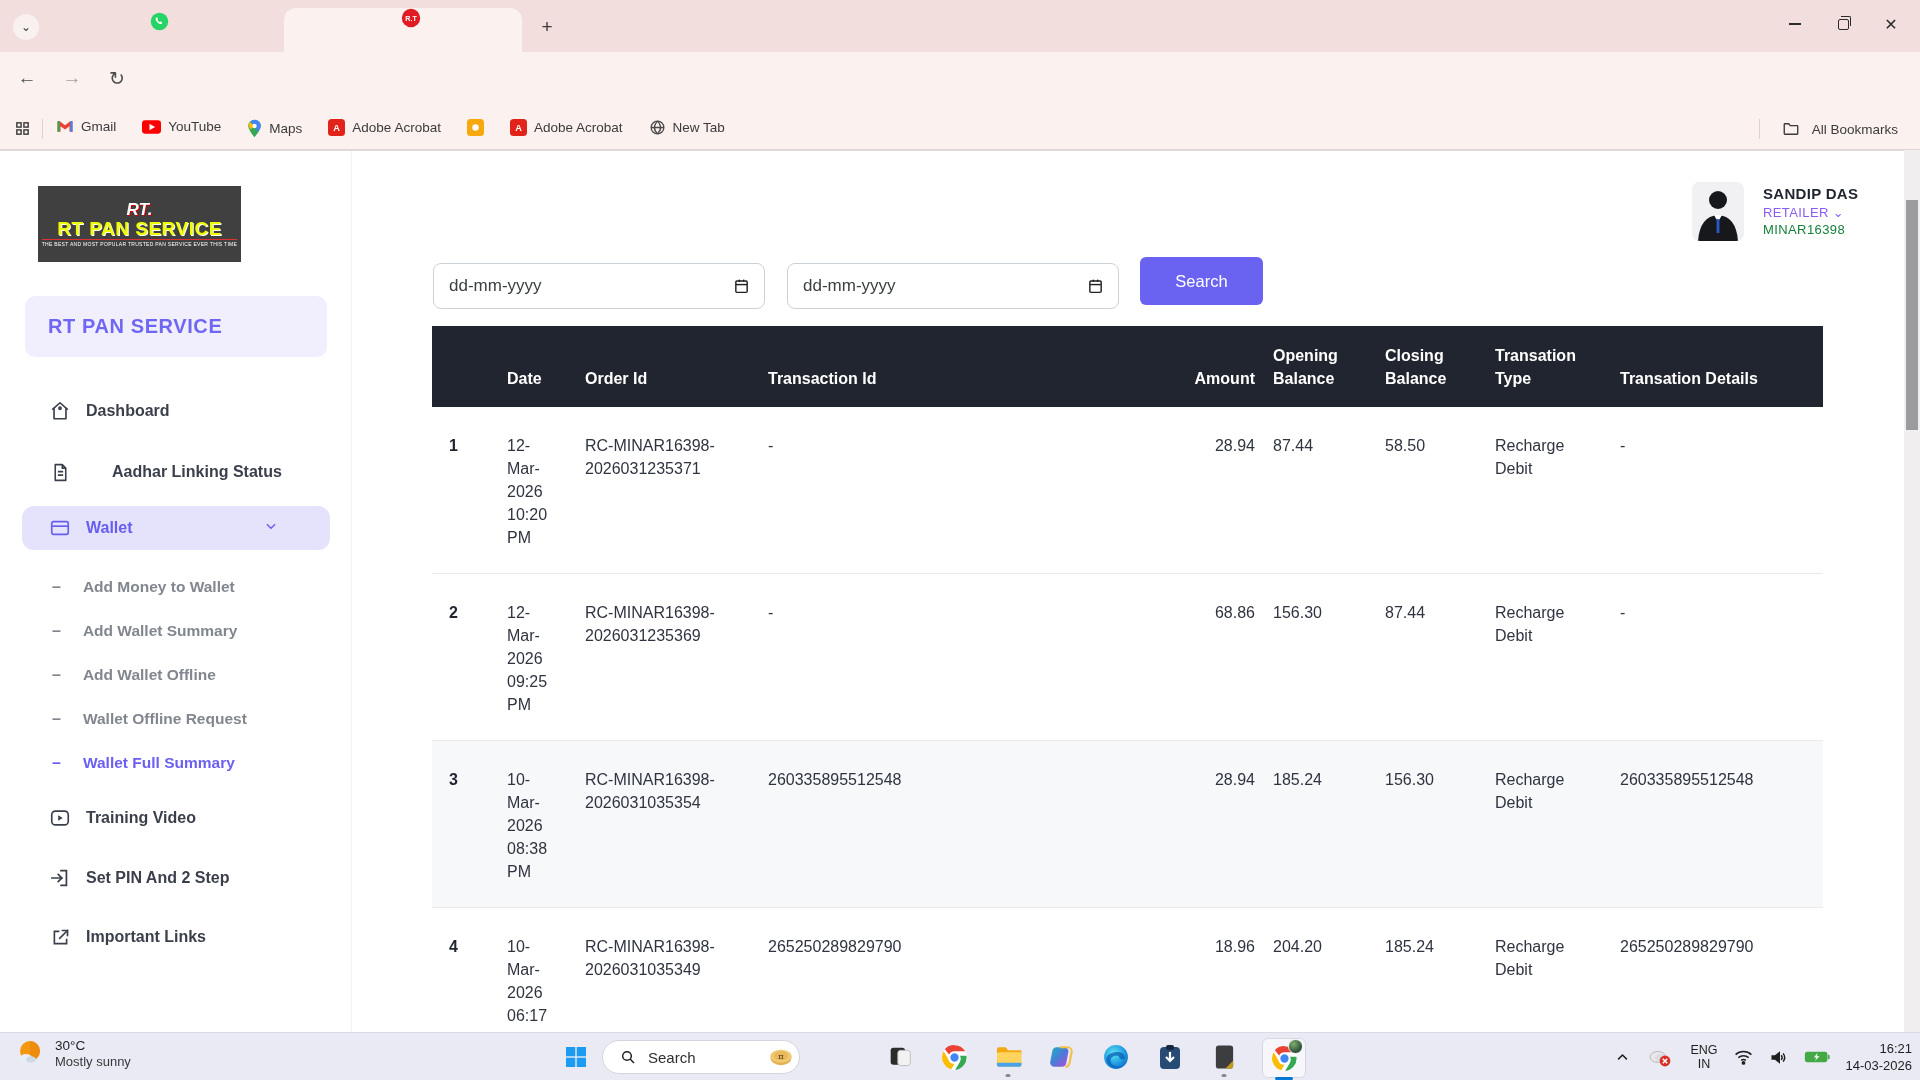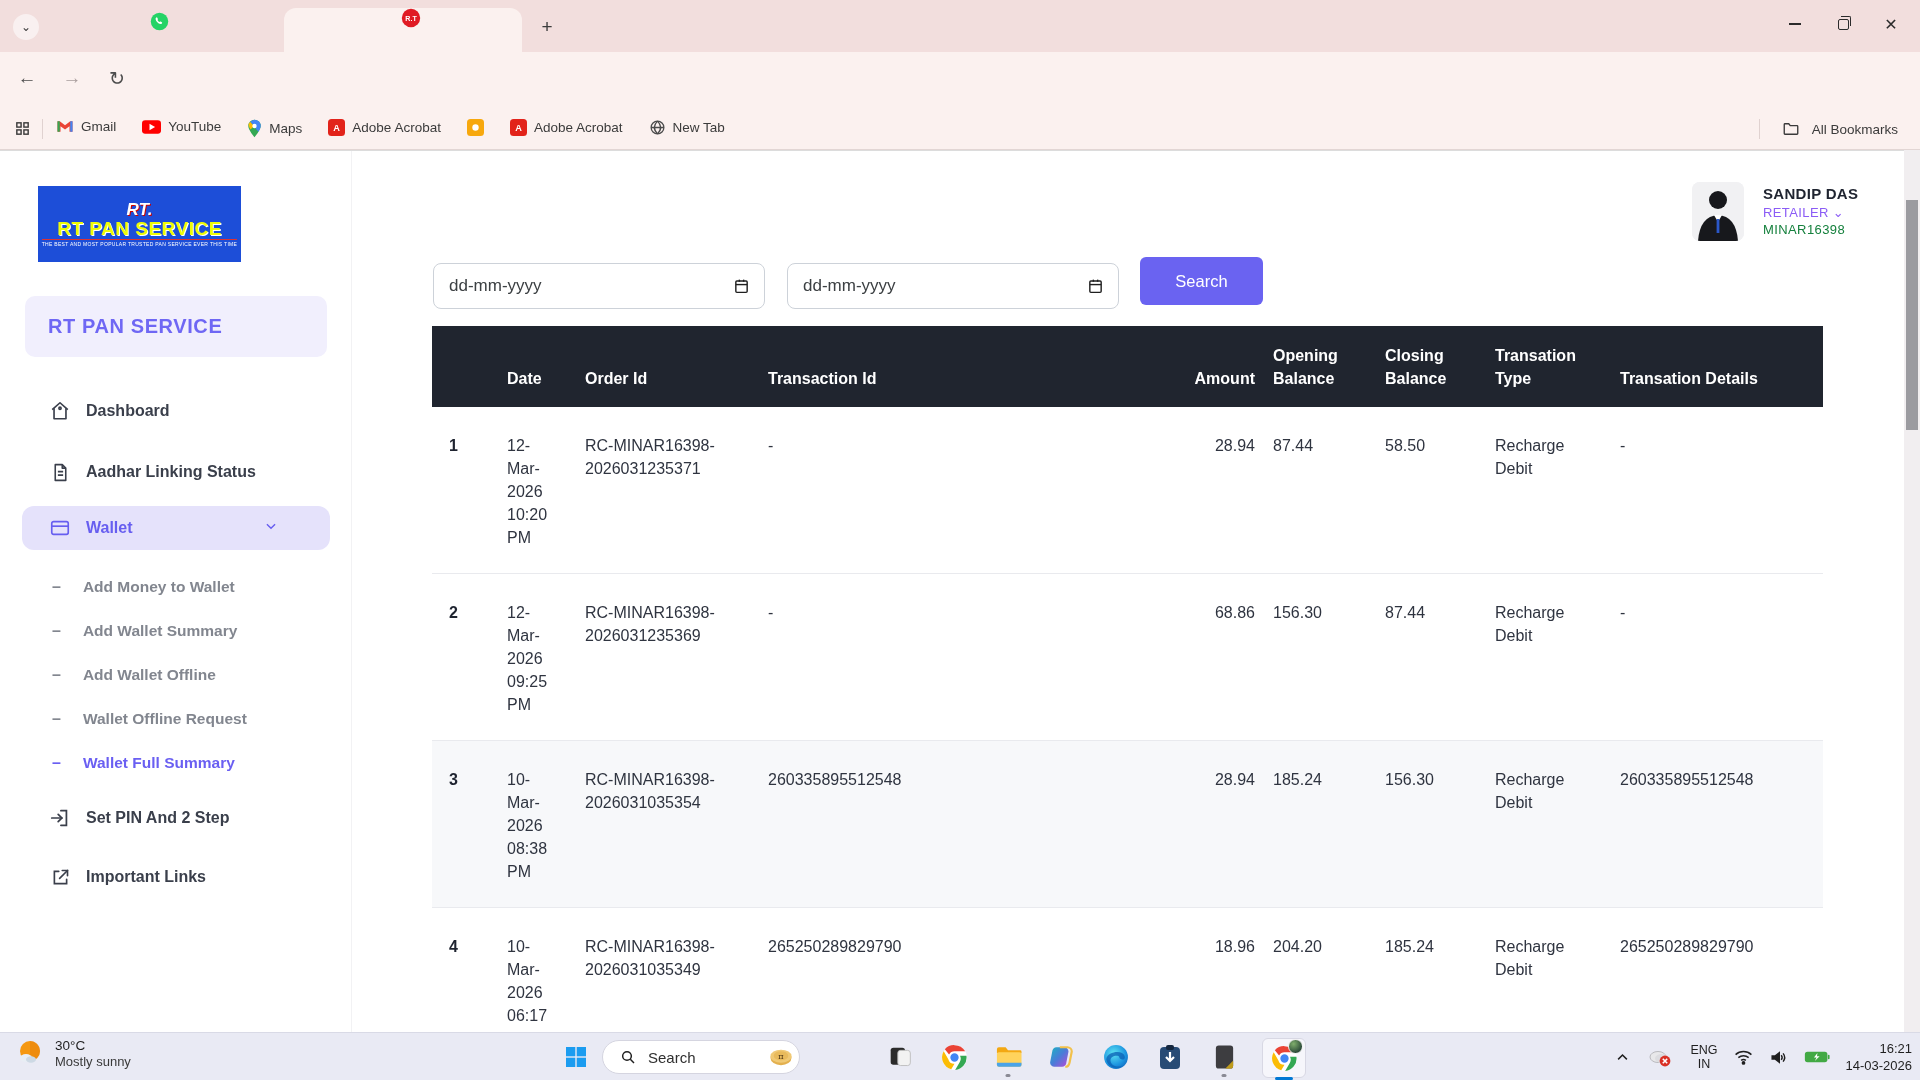--- a/index.html
+++ b/index.html
@@ -37,21 +37,21 @@
   #bm-list { display:flex; align-items:flex-start; margin-left:56px; }
   #all-bookmarks { position:absolute; right:22px; top:0; height:42px; display:flex; align-items:center; gap:12px; }
   #all-bm-sep { position:absolute; right:160px; top:11px; width:1px; height:20px; background:#e0d2d0; }
 
   
   #page { position:absolute; left:0; top:150px; width:1904px; height:882px; background:#fff; border-top:1px solid #dcdcdc; }
   #scrollbar { position:absolute; right:0; top:150px; width:16px; height:882px; background:#f1eef0; }
   #scroll-thumb { position:absolute; left:2px; top:50px; width:12px; height:230px; background:#9b9ba0; }
 
   #sidebar { position:absolute; left:0; top:0; width:352px; height:882px; background:#fff; border-right:1px solid #f2f2f4; }
-  #logo { position:absolute; left:38px; top:35px; width:203px; height:76px; background:#1d4ed8; display:flex; flex-direction:column; align-items:center; justify-content:center; overflow:hidden; }
+  #logo { position:absolute; left:38px; top:35px; width:203px; height:76px; background:#404040; display:flex; flex-direction:column; align-items:center; justify-content:center; overflow:hidden; }
   #logo-rt { color:#fff; font-weight:bold; font-style:italic; font-size:17px; line-height:17px; text-shadow:1px 1px 0 #c00; }
   #logo-main { color:#eefb07; font-weight:bold; font-size:19px; line-height:21px; letter-spacing:.5px; text-shadow:1px 1px 0 #fff; white-space:nowrap; }
   #logo-tag { color:#fff; font-size:5px; letter-spacing:.3px; white-space:nowrap; border-top:1px solid #d33; padding-top:1px; }
   #brand-block { position:absolute; left:25px; top:145px; width:302px; height:61px; background:#f1effd; border-radius:10px; display:flex; align-items:center; }
   #brand-text { margin-left:23px; font-size:20px; font-weight:bold; color:#6f67f4; letter-spacing:.6px; }
   #nav { position:absolute; left:0; top:238px; width:352px; }
   .nav-item { height:44px; display:flex; align-items:center; color:#3a3f4b; font-size:16px; font-weight:600; position:relative; }
   .nav-item .ic { width:24px; margin-left:48px; margin-right:14px; }
   .nav-item.active-pill { background:#e5e2fb; border-radius:12px; margin-left:22px; margin-right:22px; color:#675ef0; }
   .nav-item.active-pill .ic { margin-left:26px; }
@@ -297,21 +297,21 @@
         <div class="nav-item" style="margin-bottom: 17px;">
           <span class="ic" style="color: inherit;">
             <svg width="22" height="22" viewBox="0 0 24 24" fill="none" stroke="currentColor" stroke-width="1.8" stroke-linejoin="round">
               <path d="M3.5 10.5L12 3l8.5 7.5"></path>
               <path d="M5.5 9v11.5h13V9"></path>
               <circle cx="12" cy="9" r="1.2"></circle>
             </svg>
           </span>
           <span>Dashboard</span>
         </div>
-        <div class="nav-item" style="margin-bottom: 12px;">
+        <div class="nav-item" style="margin-bottom: 12px; gap: 26px;">
           <span class="ic" style="color: inherit;">
             <svg width="21" height="21" viewBox="0 0 24 24" fill="none" stroke="currentColor" stroke-width="1.8" stroke-linejoin="round">
               <path d="M6 3h8l4 4v14H6z"></path>
               <path d="M14 3v4h4"></path>
               <path d="M9 11h6M9 15h6"></path>
             </svg>
           </span>
           <span>Aadhar Linking Status</span>
         </div>
         <div class="nav-item active-pill" style="margin-bottom: 15px;">
@@ -338,20 +338,29 @@
           <span class="dash">–</span>
           <span>Add Wallet Offline</span>
         </div>
         <div class="nav-sub">
           <span class="dash">–</span>
           <span>Wallet Offline Request</span>
         </div>
         <div class="nav-sub active" style="margin-bottom: 11px;">
           <span class="dash">–</span>
           <span>Wallet Full Summary</span>
+        </div>
+        <div class="nav-item" style="margin-bottom: 16px;">
+          <span class="ic" style="color: inherit;">
+            <svg width="22" height="22" viewBox="0 0 24 24" fill="none" stroke="currentColor" stroke-width="1.8">
+              <rect x="3" y="4.5" width="18" height="15" rx="4"></rect>
+              <path d="M10 9l5 3-5 3z" fill="currentColor" stroke="none"></path>
+            </svg>
+          </span>
+          <span>Training Video</span>
         </div>
         <div class="nav-item" style="margin-bottom: 15px;">
           <span class="ic" style="color: inherit;">
             <svg width="22" height="22" viewBox="0 0 24 24" fill="none" stroke="currentColor" stroke-width="1.9" stroke-linecap="round">
               <path d="M13 4h6v16h-6"></path>
               <path d="M3 12h11"></path>
               <path d="M10 8l4 4-4 4"></path>
             </svg>
           </span>
           <span>Set PIN And 2 Step</span>

